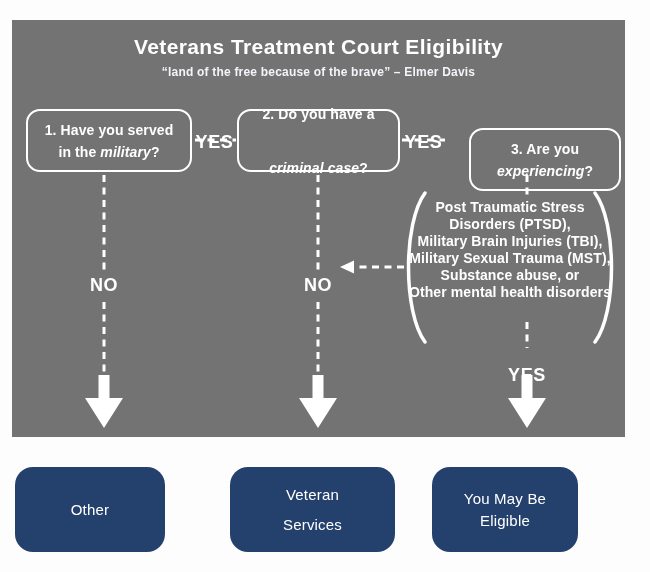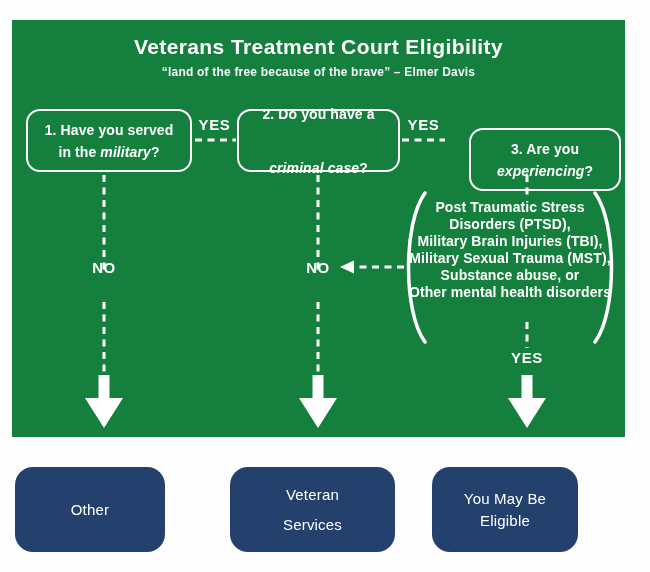--- a/index.html
+++ b/index.html
@@ -12,21 +12,21 @@
     width: 650px;
     height: 572px;
     background: #fdfdfd;
     overflow: hidden;
   }
   
   .panel {
     position: absolute;
     left: 12px; top: 20px;
     width: 613px; height: 417px;
-    background: #15803d;
+    background: #737373;
     color: #ffffff;
     padding-left: 7px;
   }
   .title {
     position: absolute;
     left: 0; top: 15px; width: 100%;
     text-align: center;
     font-size: 21px;
     font-weight: bold;
     letter-spacing: 0.4px;
@@ -59,25 +59,26 @@
     line-height: 22px;
     letter-spacing: 0.1px;
   }
   .q-box em { font-style: italic; }
   #q1 { left: 14px;  width: 166px; }
   #q2 { left: 225px; width: 163px; gap: 32px; }
   #q3 { left: 457px; width: 152px; margin-top: 19px; }
   
   .flow-label {
     position: absolute;
-    font-size: 15px;
+    font-size: 18px;
     font-weight: bold;
     letter-spacing: 0.6px;
     text-align: center;
     color: #ffffff;
+    margin-top: 16px;
   }
   #yes-1 { left: 179px; top: 96px; width: 47px; }
   #yes-2 { left: 388px; top: 96px; width: 47px; }
   #no-1  { left: 72px;  top: 239px; width: 40px; }
   #no-2  { left: 286px; top: 239px; width: 40px; }
   #yes-3 { left: 495px; top: 329px; width: 40px; }
   
   .conditions {
     position: absolute;
     left: 390px; top: 179px;

